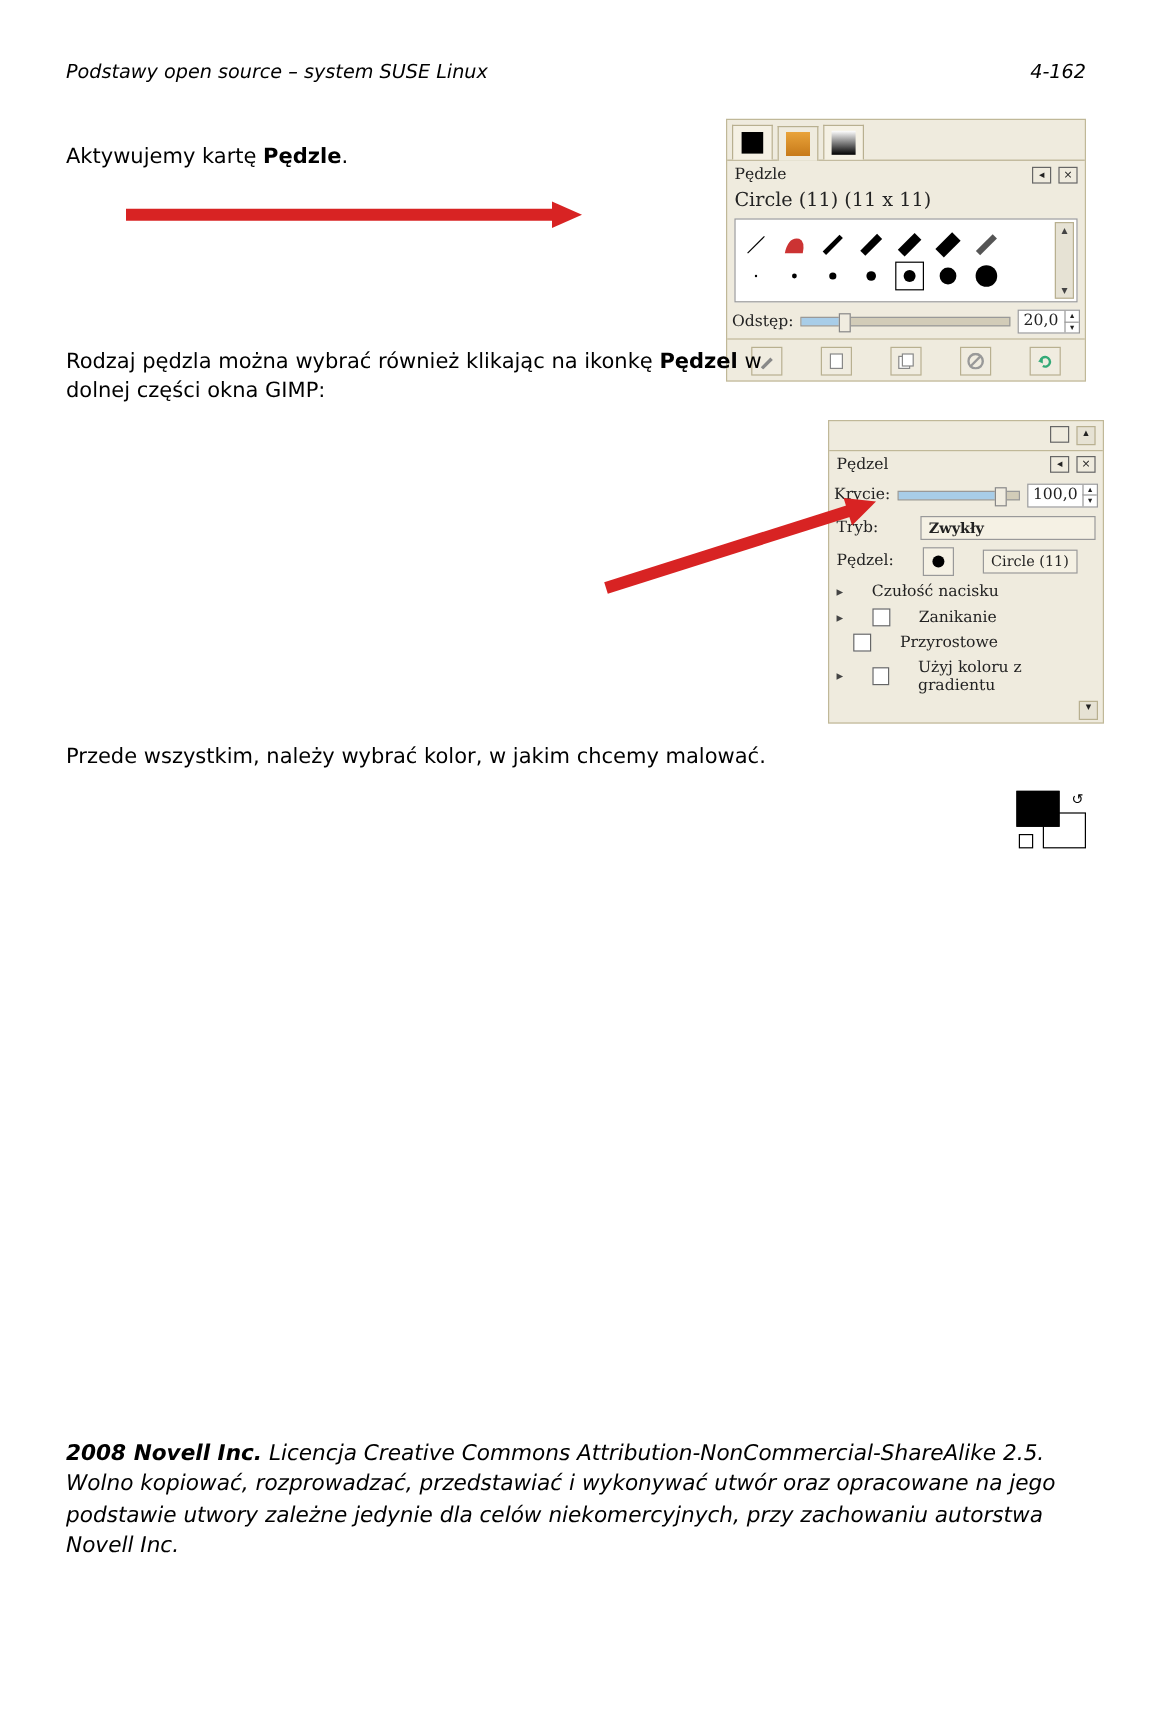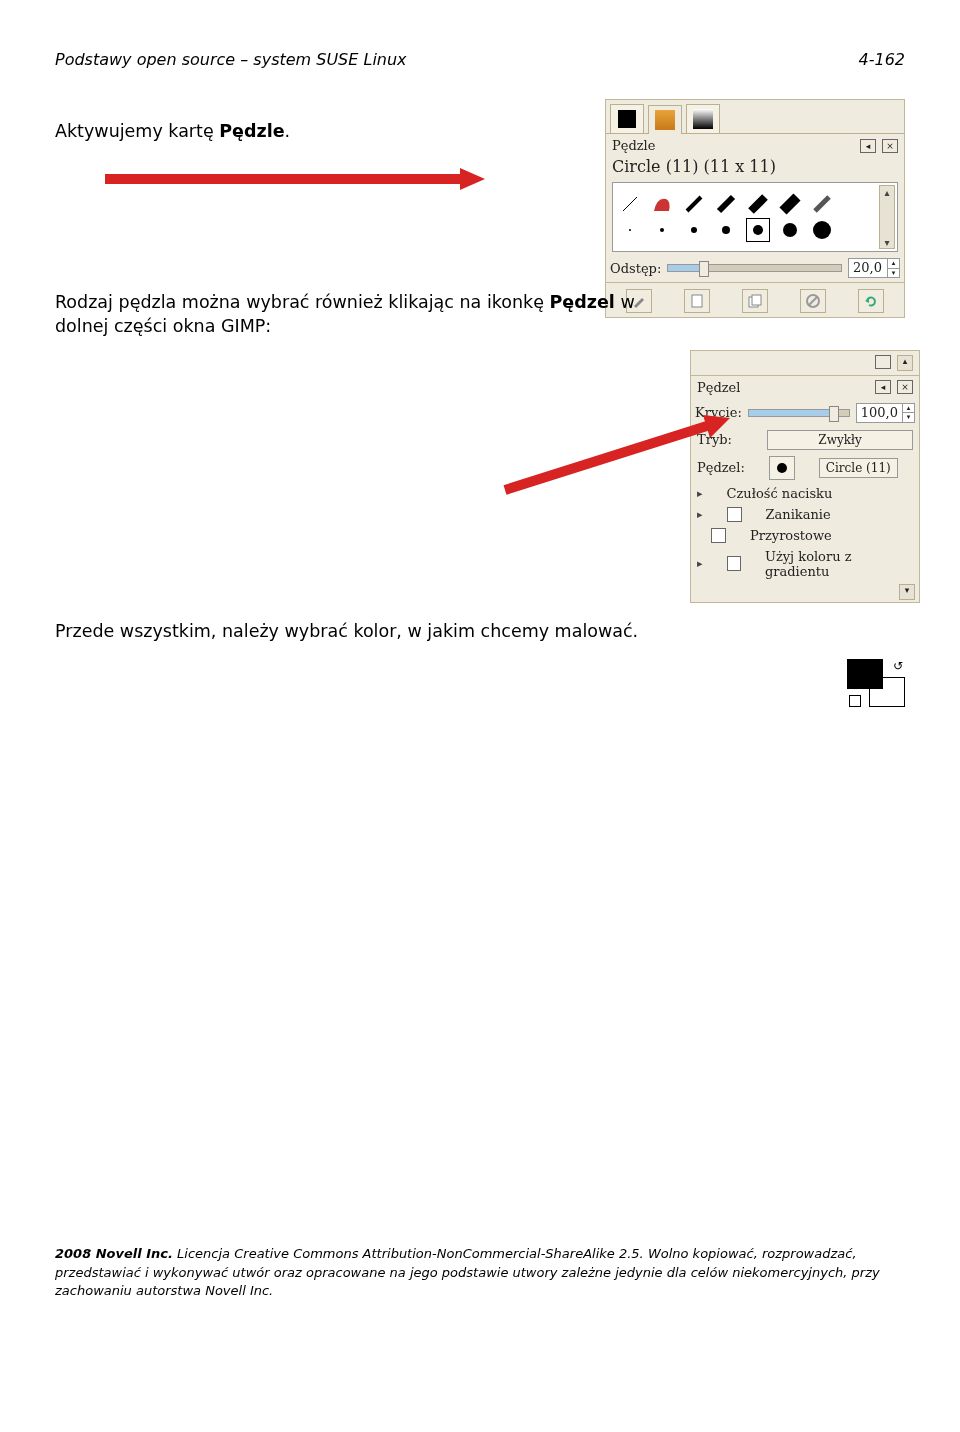--- a/index.html
+++ b/index.html
@@ -242,21 +242,21 @@
     border: 1px solid #000;
     background: #fff;
   }
 
   .footer {
     position: absolute;
     bottom: 40px;
     left: 55px;
     right: 67px;
     font-style: italic;
-    font-size: 13px;
+    font-size: 18px;
     line-height: 1.4;
   }
 
   .block1 { position: relative; margin-bottom: 10px; }
   .block1 .text { width: 540px; }
   .block1 .panel-wrap {
     position: absolute;
     right: 0;
     top: -20px;
     width: 300px;
@@ -458,21 +458,21 @@
           <div class="spin-box">
             <span class="val">100,0</span>
             <div class="spin-arrows">
                 <div>▴</div>
                 <div>▾</div>
               </div>
           </div>
         </div>
         <div class="option-row">
           <span style="min-width:46px;">Tryb:</span>
-          <div class="small-btn" style="flex:1; text-align:center;">
+          <div class="small-btn" style="flex:1; text-align:left;font-weight:bold;">
             <span>Zwykły</span>
           </div>
         </div>
         <div class="option-row">
           <span style="min-width:46px;">Pędzel:</span>
           <div class="brush-preview">
             <svg width="16" height="16">
                 <circle cx="8" cy="8" r="5" fill="#000"></circle>
               </svg>
           </div>

